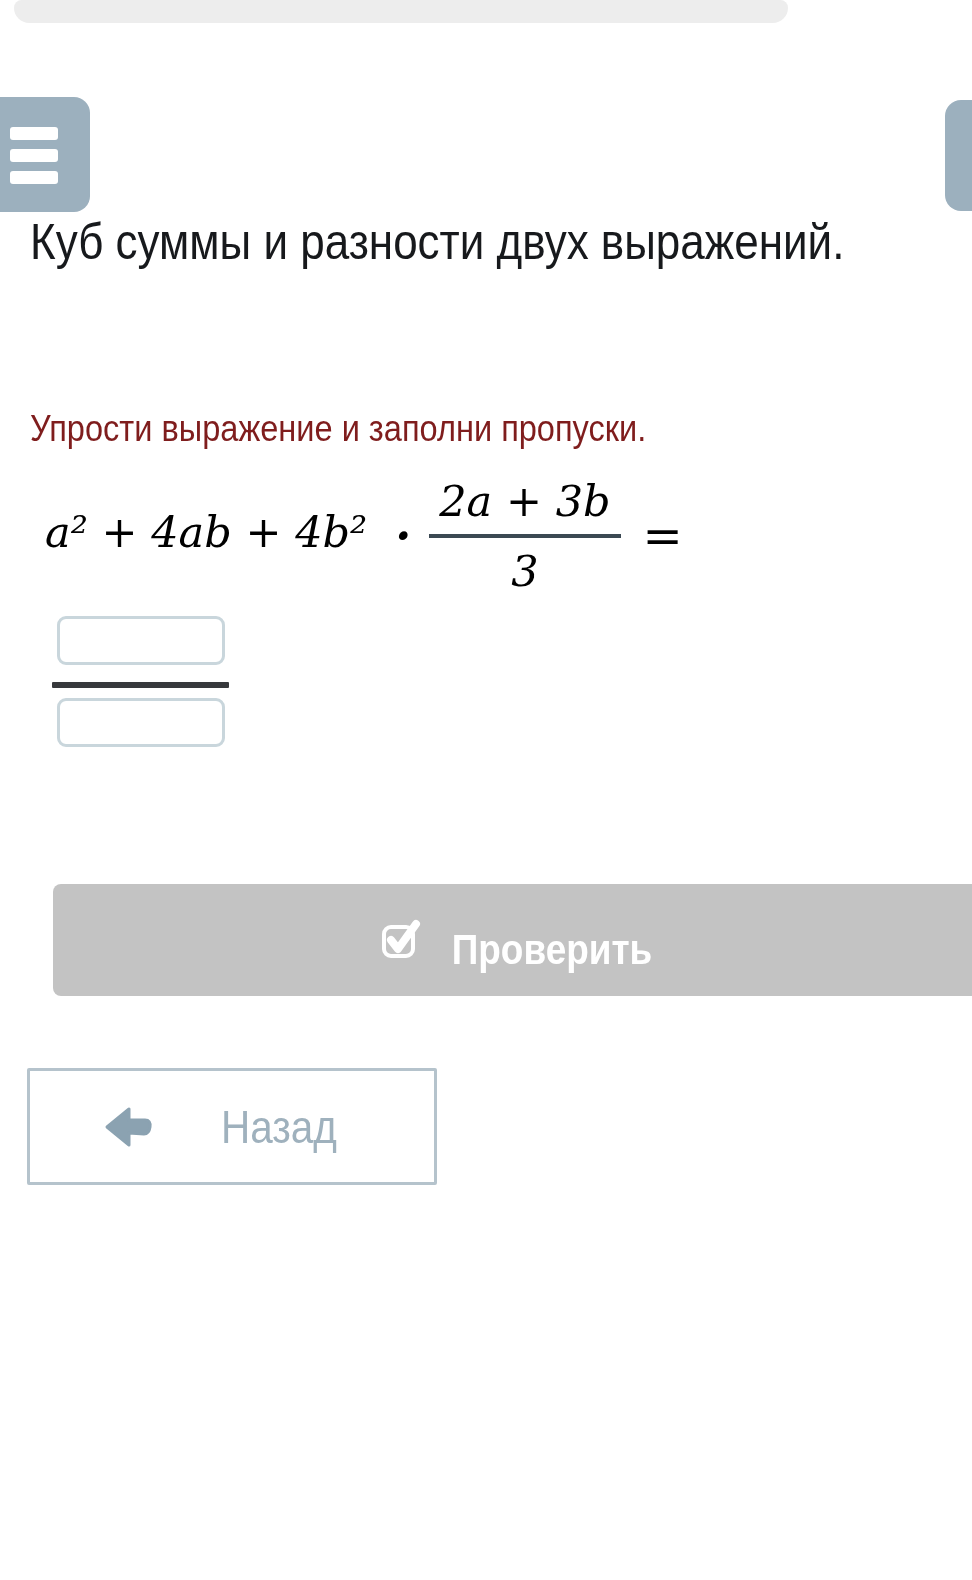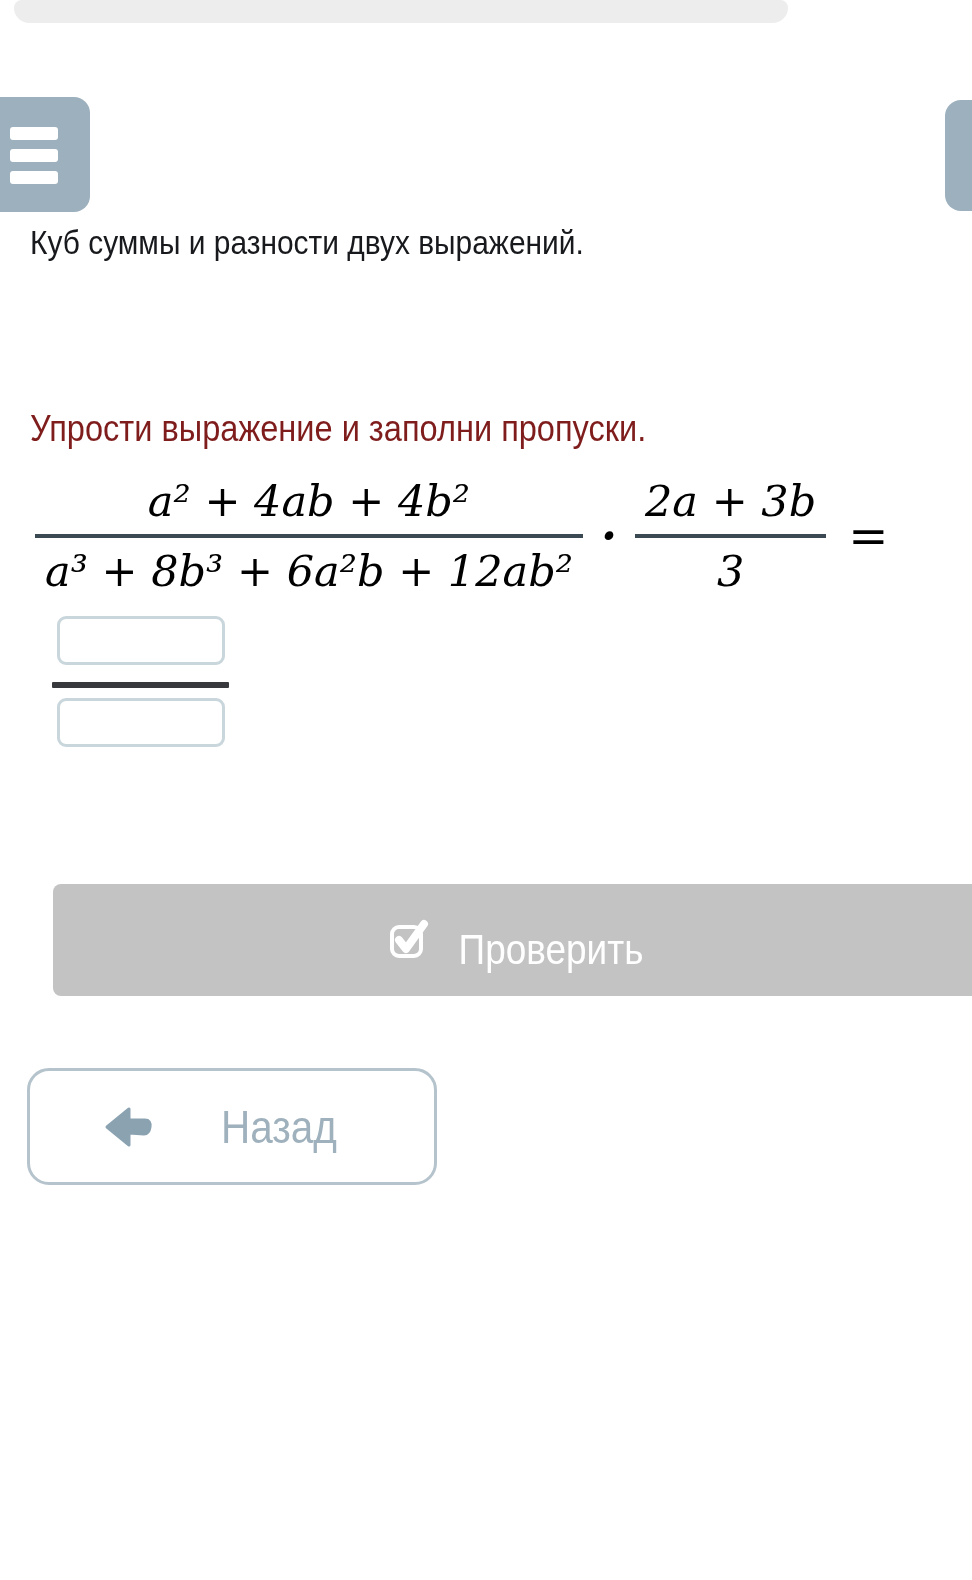--- a/index.html
+++ b/index.html
@@ -21,21 +21,21 @@
   }
   .menu-btn{left:-14px;top:97px;width:104px;height:115px;}
   .menu-bars{position:absolute;left:24px;top:30px;}
   .menu-bars .bar{
     width:48px;height:13px;background:#ffffff;border-radius:3px;margin-bottom:9px;
   }
   .right-btn{left:945px;top:100px;width:70px;height:111px;}
   
   .page-title{
     position:absolute;left:30px;top:214px;
-    font-size:34px;line-height:57px;color:#17191c;font-weight:400;
+    font-size:50px;line-height:57px;color:#17191c;font-weight:400;
   }
   .cond{display:inline-block;transform:scaleX(0.88);transform-origin:0 50%;white-space:nowrap;}
   .cond-center{display:inline-block;transform:scaleX(0.88);transform-origin:50% 50%;white-space:nowrap;}
   
   .task-text{
     position:absolute;left:30px;top:408px;
     font-size:37px;font-weight:400;color:#7f1d1d;
   }
   
   .math-row{
@@ -65,26 +65,26 @@
     margin:17px 0 10px 0;
   }
   
   .check-btn{
     position:absolute;left:53px;top:884px;width:939px;height:112px;
     background:#c3c3c3;border:none;border-radius:8px 0 0 8px;
     display:flex;align-items:center;justify-content:center;gap:16px;
     cursor:pointer;
   }
   .check-btn .label{
-    color:#ffffff;font-size:42px;font-weight:400;margin-top:19px;
+    color:#ffffff;font-size:42px;font-weight:700;margin-top:19px;
   }
   
   .back-btn{
     position:absolute;left:27px;top:1068px;width:410px;height:117px;
-    background:#ffffff;border:3px solid #b5c3cc;border-radius:22px;
+    background:#ffffff;border:3px solid #b5c3cc;border-radius:2px;
     display:flex;align-items:center;cursor:pointer;box-sizing:border-box;
   }
   .back-btn .arrow-wrap{margin-left:68px;display:flex;align-items:center;}
   .back-btn .label{
     flex:1;text-align:center;color:#9fb1bd;font-size:46px;font-weight:400;
     margin-right:24px;
   }
 </style>
 </head>
 <body>
@@ -105,21 +105,20 @@
   <div><span class="cond">Куб суммы и разности двух выражений.</span></div>
 </div>
 
 <div class="task-text">
   <span class="cond">Упрости выражение и заполни пропуски.</span>
 </div>
 
 <div class="math-row">
   <div class="frac">
     <div class="num">a² + 4ab + 4b²</div>
-    <div class="den">a³ + 8b³ + 6a²b + 12ab²</div>
   </div>
   <div class="op-dot">·</div>
   <div class="frac">
     <div class="num">2a + 3b</div>
     <div class="den">3</div>
   </div>
   <div class="op-eq">=</div>
 </div>
 
 <div class="answer-frac">

